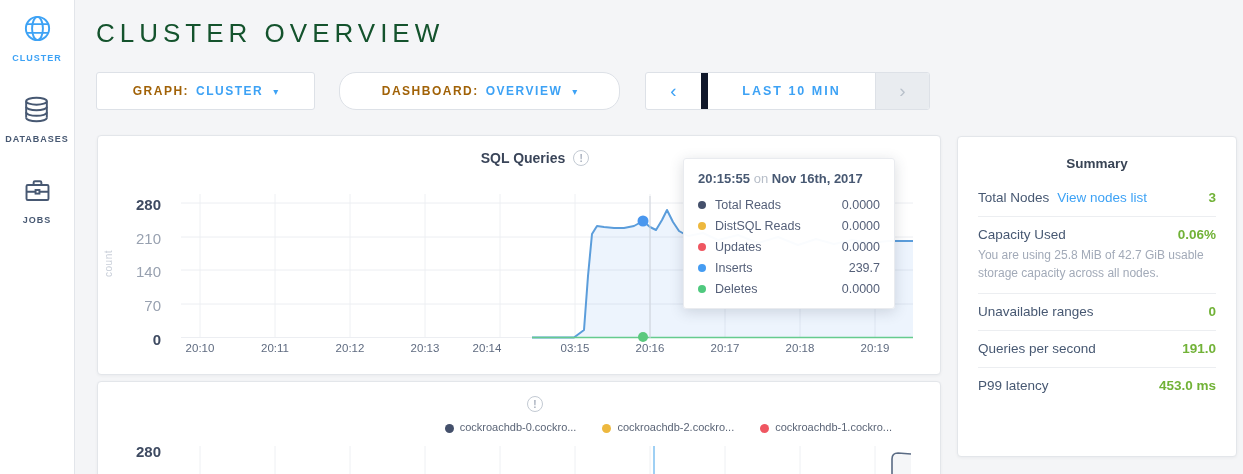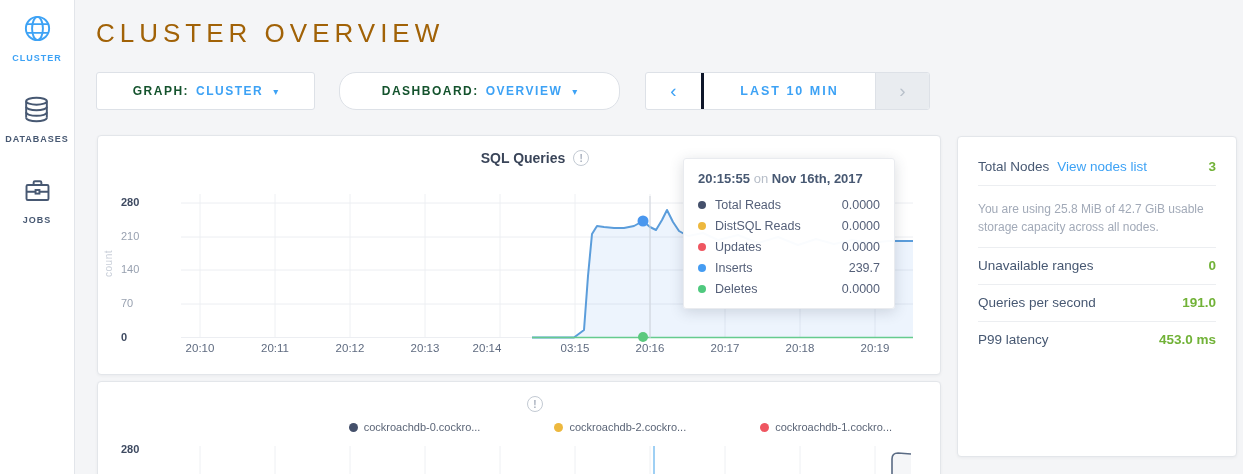--- a/index.html
+++ b/index.html
@@ -17,42 +17,42 @@
     display:flex; flex-direction:column; align-items:center; padding-top:13px;
   }
   .nav-item { display:flex; flex-direction:column; align-items:center; margin-bottom:31px; cursor:pointer; }
   .nav-item svg { width:31px; height:31px; }
   .nav-label { font-size:9px; font-weight:700; letter-spacing:1px; margin-top:5px; color:#475872; }
   .nav-item.active .nav-label { color:#3da2f5; }
 
   
   .page-title {
     position:absolute; left:96px; top:18px; margin:0;
-    font-size:26px; font-weight:500; letter-spacing:5px; color:#a16207;
+    font-size:26px; font-weight:500; letter-spacing:5px; color:#14532d;
   }
 
   
   .ctrl {
     position:absolute; top:72px; height:38px; background:#fff;
     border:1px solid #dde1e7; border-radius:3px;
     display:flex; align-items:center; justify-content:center; gap:7px; cursor:pointer;
   }
   .ctrl-graph { left:96px;  width:219px; }
   .ctrl-dash  { left:339px; width:281px;border-radius:17px; }
-  .ctrl-label { font-size:12px; letter-spacing:1.5px; color:#14532d; font-weight:700; }
+  .ctrl-label { font-size:12px; letter-spacing:1.5px; color:#a16207; font-weight:700; }
   .ctrl-value { font-size:12px; letter-spacing:1.5px; color:#3da2f5; font-weight:700; }
   .caret { color:#3da2f5; font-size:10px; margin-left:3px; }
 
   .time-selector {
     position:absolute; left:645px; top:72px; width:285px; height:38px;
     display:flex; border:1px solid #dde1e7; border-radius:3px; overflow:hidden; background:#fff;
   }
   .ts-prev { width:55px; display:flex; align-items:center; justify-content:center;
              color:#3da2f5; font-size:19px; cursor:pointer; }
-  .ts-label { flex:1; border-left:3px solid #0f172a; border-right:1px solid #dde1e7;
+  .ts-label { flex:1; border-left:7px solid #0f172a; border-right:1px solid #dde1e7;
               display:flex; align-items:center; justify-content:center;
               color:#3da2f5; font-weight:700; font-size:12.5px; letter-spacing:2px; cursor:pointer; }
   .ts-next { width:53px; background:#e9ecf0; color:#b9c1cb;
              display:flex; align-items:center; justify-content:center; font-size:19px; }
 
   
   .card {
     position:absolute; background:#fff; border:1px solid #e3e6ea; border-radius:4px;
     box-shadow:0 1px 3px rgba(60,70,90,.06);
   }
@@ -60,22 +60,22 @@
   .card-chart2 { left:97px; top:381px; width:844px; height:130px; }
   .card-summary{ left:957px; top:136px; width:280px; height:321px; padding:12px 20px 0; }
 
   .chart-title-row { position:absolute; top:14px; left:0; right:0;
     display:flex; align-items:center; justify-content:center; gap:8px;margin-left:32px; }
   .chart-title { font-size:14px; font-weight:700; color:#3a4559; }
   .info-badge { width:16px; height:16px; border:1.5px solid #c3cad3; border-radius:50%;
     color:#a6aebc; font-size:10px; font-weight:700;
     display:flex; align-items:center; justify-content:center; }
 
-  .ytick { position:absolute; width:40px; left:23px; 
-           font-size:11px; color:#98a1b0; }
+  .ytick { position:absolute; width:40px; left:23px; text-align:right;
+           font-size:15px; color:#98a1b0; }
   .ytick.strong { color:#3e4a61; font-weight:700; }
   .count-label { position:absolute; left:-3px; top:122px; transform:rotate(-90deg);
                  font-size:10px; color:#c9cfd9; letter-spacing:.5px; }
   .xtick { position:absolute; top:206px; width:56px; text-align:center;
            font-size:11.5px; color:#5f6b80; }
   .plot-svg { position:absolute; left:0; top:0; pointer-events:none; }
 
   
   .tooltip {
     position:absolute; left:585px; top:22px; width:212px;
@@ -89,21 +89,21 @@
   .tt-dot { width:8px; height:8px; border-radius:50%; flex:0 0 auto; }
   .tt-series { flex:1; }
   .dot-navy  { background:#44506b; }
   .dot-yellow{ background:#edb83e; }
   .dot-red   { background:#ef5661; }
   .dot-blue  { background:#459cf2; }
   .dot-green { background:#4fc97e; }
 
   
   .legend-row { position:absolute; top:39px; right:48px; display:flex; gap:26px; }
-  .legend-item { display:flex; align-items:center; gap:6px; cursor:pointer;margin-left:48px; }
+  .legend-item { display:flex; align-items:flex-end; gap:6px; cursor:pointer; }
   .legend-item .tt-dot { width:9px; height:9px; }
   .legend-label { font-size:11px; color:#5b6577; }
   .ytick2 { top:61px; }
 
   
   .sum-title { text-align:center; font-size:13.5px; font-weight:700; color:#394455; margin:7px 0 9px; }
   .sum-row { padding:10px 0 11px; border-bottom:1px solid #eceef1; font-size:13.5px; }
   .sum-row:last-child { border-bottom:none; }
   .sum-line { display:flex; align-items:baseline; gap:8px; }
   .sum-label { color:#475872; }
@@ -304,30 +304,35 @@
     </g>
 
     <line x1="556" y1="64" x2="556" y2="128" stroke="#7fc1f0" stroke-width="1.5"></line>
 
     <path d="M794,128 L794,77 Q794,71 800,71 L813,72 L813,128 Z" fill="rgba(90,107,132,0.06)" stroke="none"></path>
     <path d="M794,128 L794,77 Q794,71 800,71 L813,72" fill="none" stroke="#5a6b84" stroke-width="1.6"></path>
   </svg>
 </section>
 
 <aside class="card card-summary">
+  <h3 class="sum-title">Summary</h3>
 
   <div class="sum-row">
     <div class="sum-line">
       <span class="sum-label">Total Nodes</span>
       <span class="sum-link">View nodes list</span>
       <span class="sum-value">3</span>
     </div>
   </div>
 
   <div class="sum-row">
+    <div class="sum-line">
+      <span class="sum-label">Capacity Used</span>
+      <span class="sum-value">0.06%</span>
+    </div>
     <div class="sum-subtext">You are using 25.8 MiB of 42.7 GiB usable storage capacity across all nodes.</div>
   </div>
 
   <div class="sum-row">
     <div class="sum-line">
       <span class="sum-label">Unavailable ranges</span>
       <span class="sum-value">0</span>
     </div>
   </div>
 

